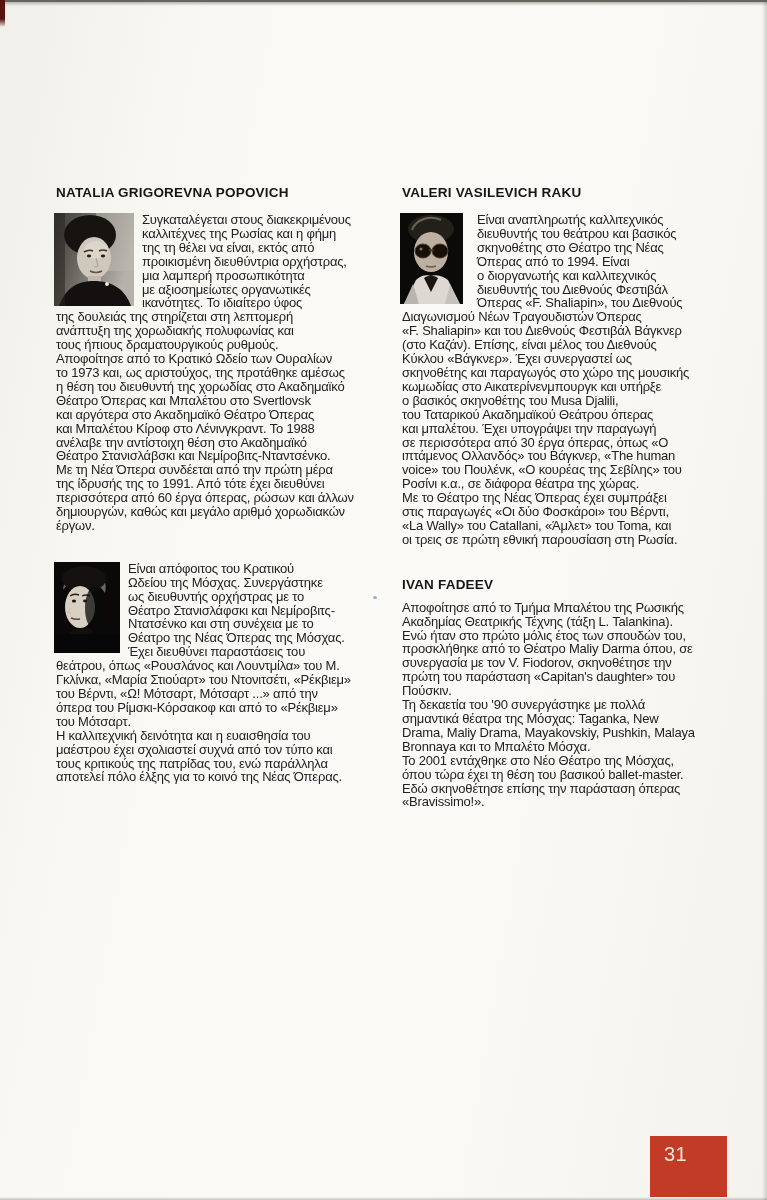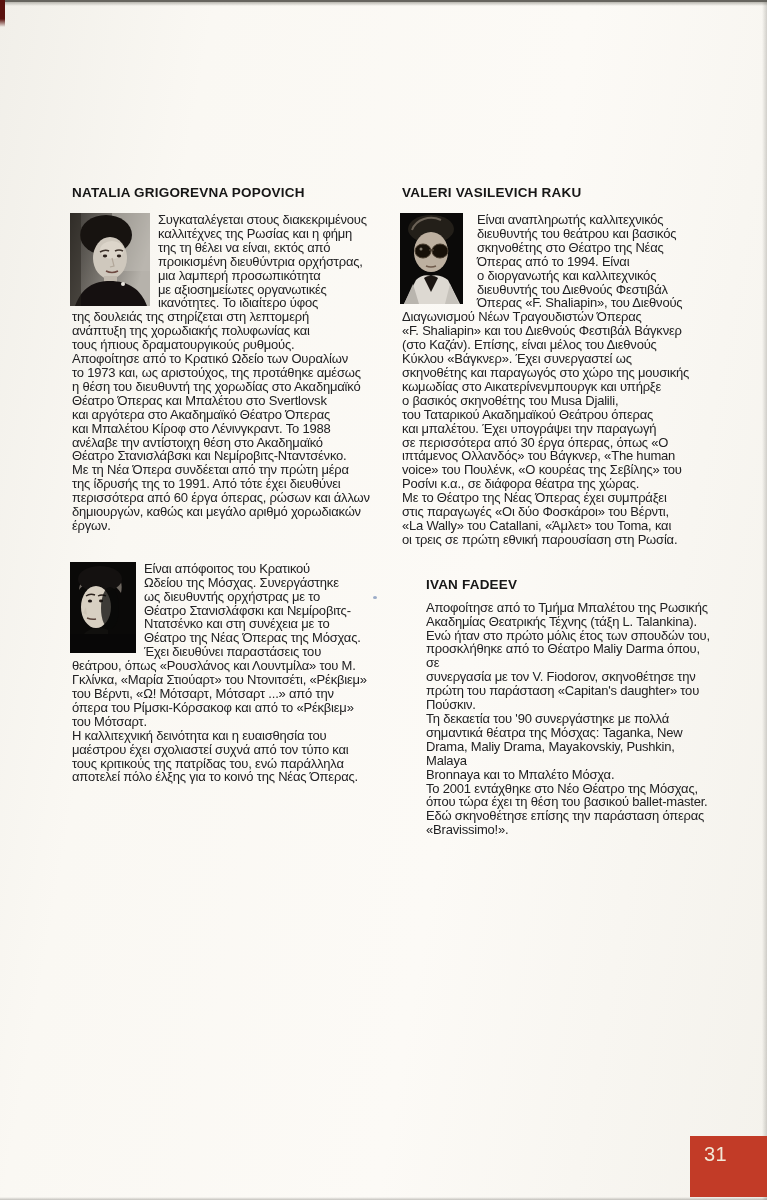--- a/index.html
+++ b/index.html
@@ -21,21 +21,21 @@
     background: linear-gradient(to right, rgba(0,0,0,0), rgba(92,90,84,0.25)); }
   .edge-bottom { position: absolute; bottom: 0; left: 0; right: 0; height: 3px;
     background: linear-gradient(to top, rgba(92,90,84,0.35), rgba(92,90,84,0)); }
   .corner-sliver { position: absolute; top: 0; left: 0; width: 5px; height: 27px;
     background: linear-gradient(#5a120e 70%, rgba(90,18,14,0)); }
   .speck { position: absolute; left: 373px; top: 596px; width: 4px; height: 3px;
     background: #8a9ec0; border-radius: 50%; opacity: .85; }
 
   
   .col { position: absolute; top: 186px; width: 308px; }
-  .col-left  { left: 72px; }
+  .col-left  { left: 56px; }
   .col-right { left: 402px; }
 
   .bio h3 {
     margin: 0 0 13px 0;
     font-size: 13.5px;
     line-height: 14px;
     font-weight: bold;
     letter-spacing: 0.2px;
     color: #161616;
     white-space: nowrap;
@@ -48,26 +48,26 @@
     white-space: pre-line;
     color: #212123;
   }
   .photo { float: left; line-height: 0; }
   .photo svg { display: block; }
   .photo-popovich { margin: 0 8px 3px -2px; }
   .photo-lysenko  { margin: 0 8px 3px -2px; }
   .photo-raku     { margin: 0 14px 3px -2px; }
 
   .sec-lysenko { margin-top: 29px; }
-  .sec-fadeev  { margin-top: 31px; margin-left: 24px; }
+  .sec-fadeev  { margin-top: 31px; }
   .sec-fadeev h3 { margin-bottom: 9px; }
 
   .page-number {
     position: absolute;
-    left: 690px; top: 1136px;
+    left: 650px; top: 1136px;
     width: 77px; height: 61px;
     box-sizing: border-box;
     padding: 7px 0 0 14px;
     background: #c23b27;
     color: #f2e8d7;
     font-size: 20px;
     letter-spacing: 0.5px;
   }
 </style>
 </head>

